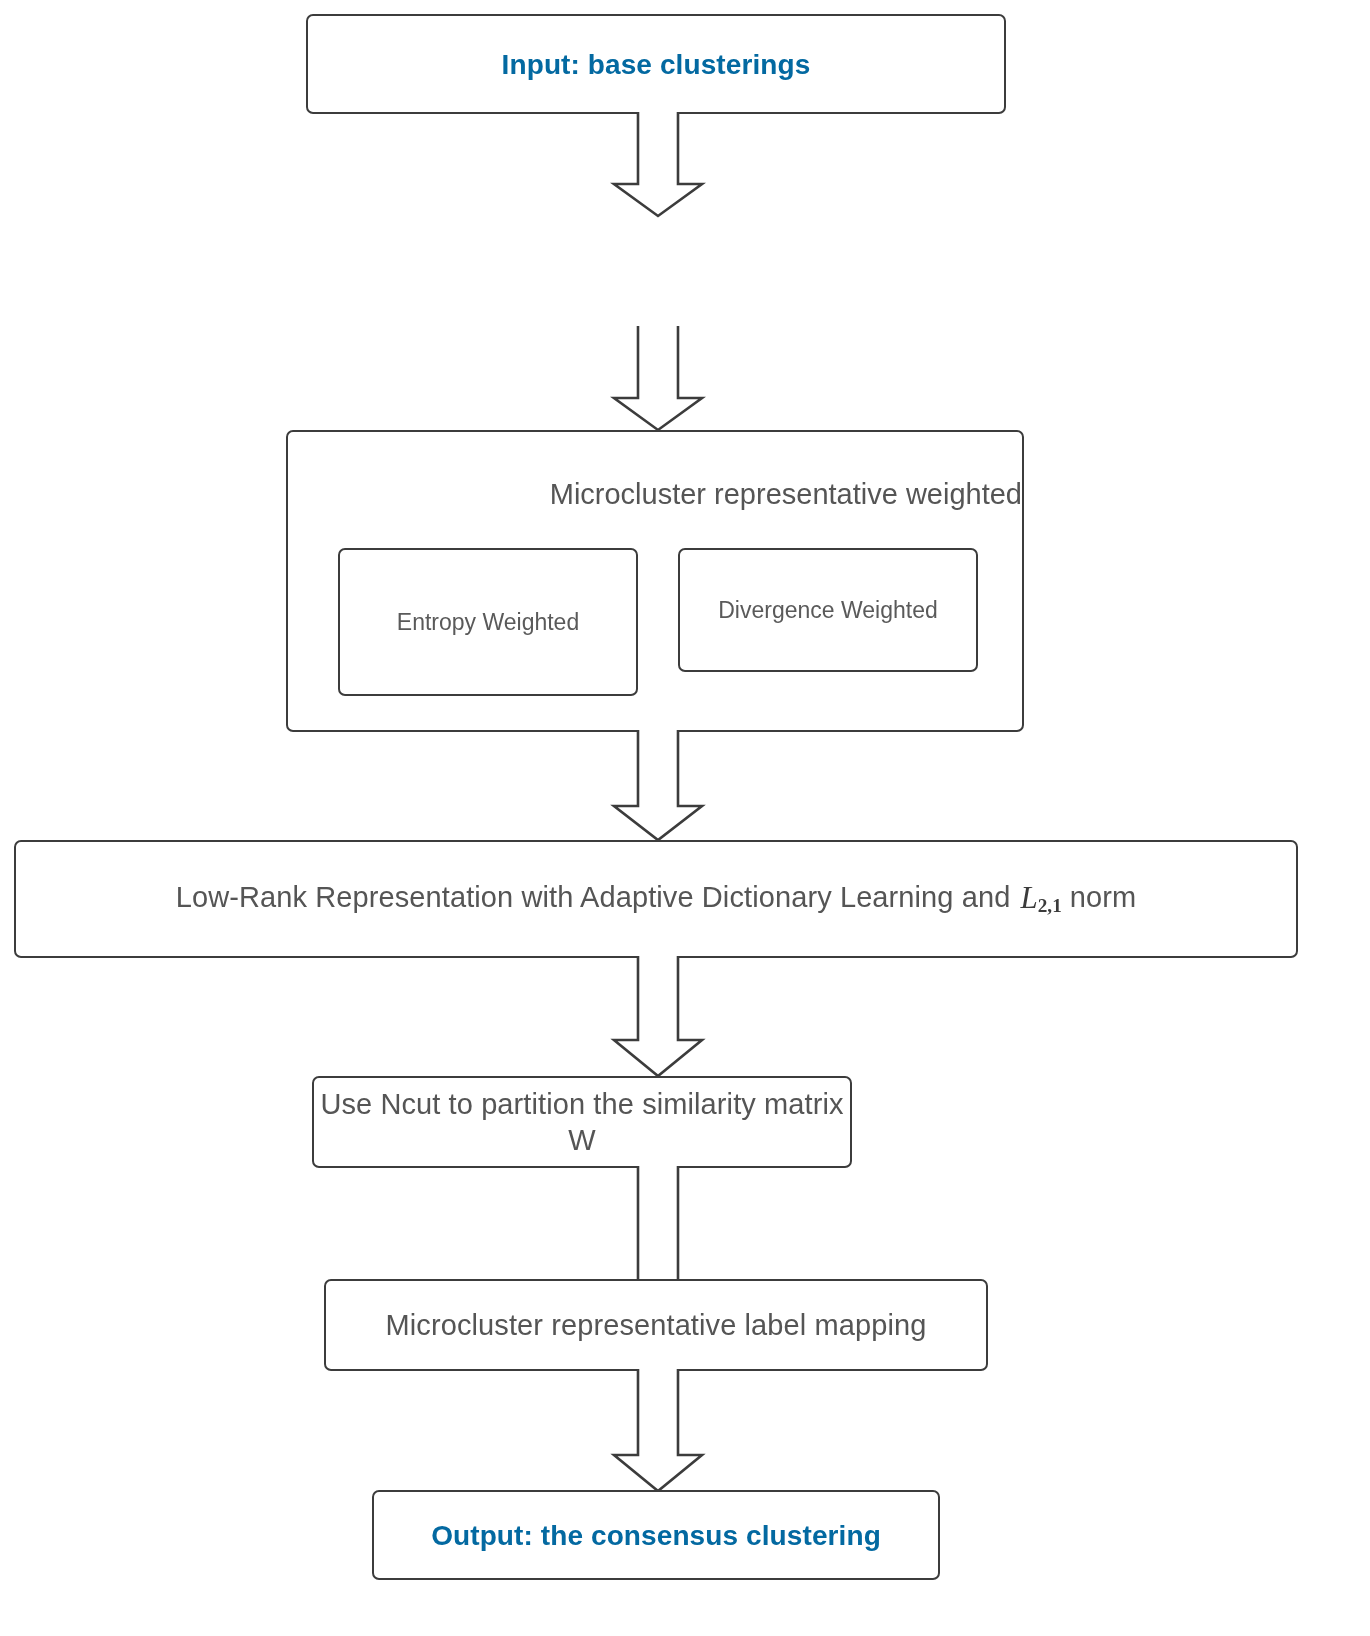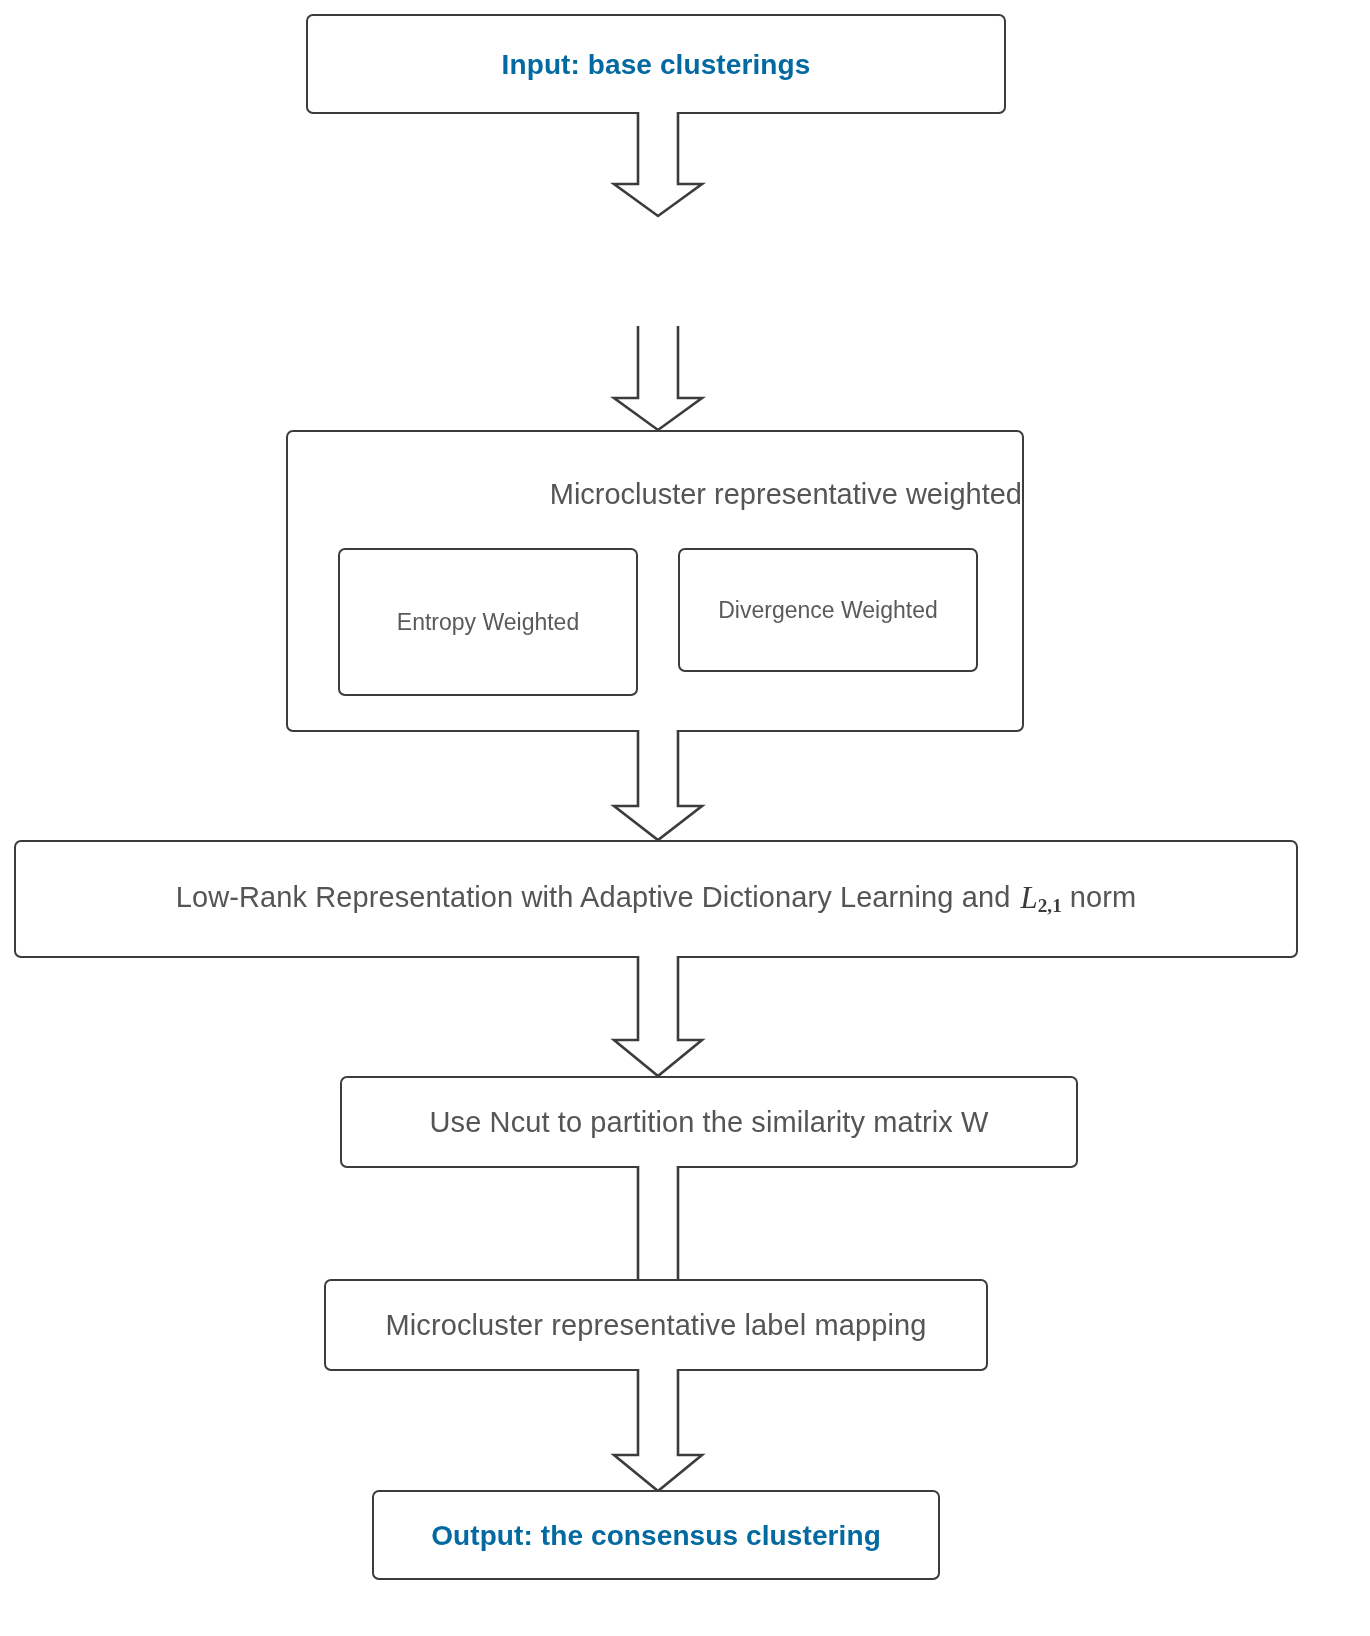--- a/index.html
+++ b/index.html
@@ -148,21 +148,21 @@
       <span class="tail">norm</span>
     </span>
   </div>
 
   <div class="arrow" style="left:612px; top:956px; width:92px; height:122px;">
     <svg width="92" height="122" viewBox="0 0 92 122">
       <path d="M26 0 L26 84 L2 84 L46 120 L90 84 L66 84 L66 0" fill="#ffffff" stroke="#3c3c3c" stroke-width="2.6" stroke-linejoin="miter"></path>
     </svg>
   </div>
 
-  <div class="node" style="left:340px; top:1076px; width:738px; height:92px;border-radius:7px;">
+  <div class="node" style="left:312px; top:1076px; width:540px; height:92px;border-radius:7px;">
     <span>Use Ncut to partition the similarity matrix W</span>
   </div>
 
   <div class="arrow" style="left:612px; top:1166px; width:92px; height:164px;">
     <svg width="92" height="164" viewBox="0 0 92 164">
       <path d="M26 0 L26 124 L2 124 L46 160 L90 124 L66 124 L66 0" fill="#ffffff" stroke="#3c3c3c" stroke-width="2.6" stroke-linejoin="miter"></path>
     </svg>
   </div>
 
   <div class="node" style="left:324px; top:1279px; width:664px; height:92px;">

